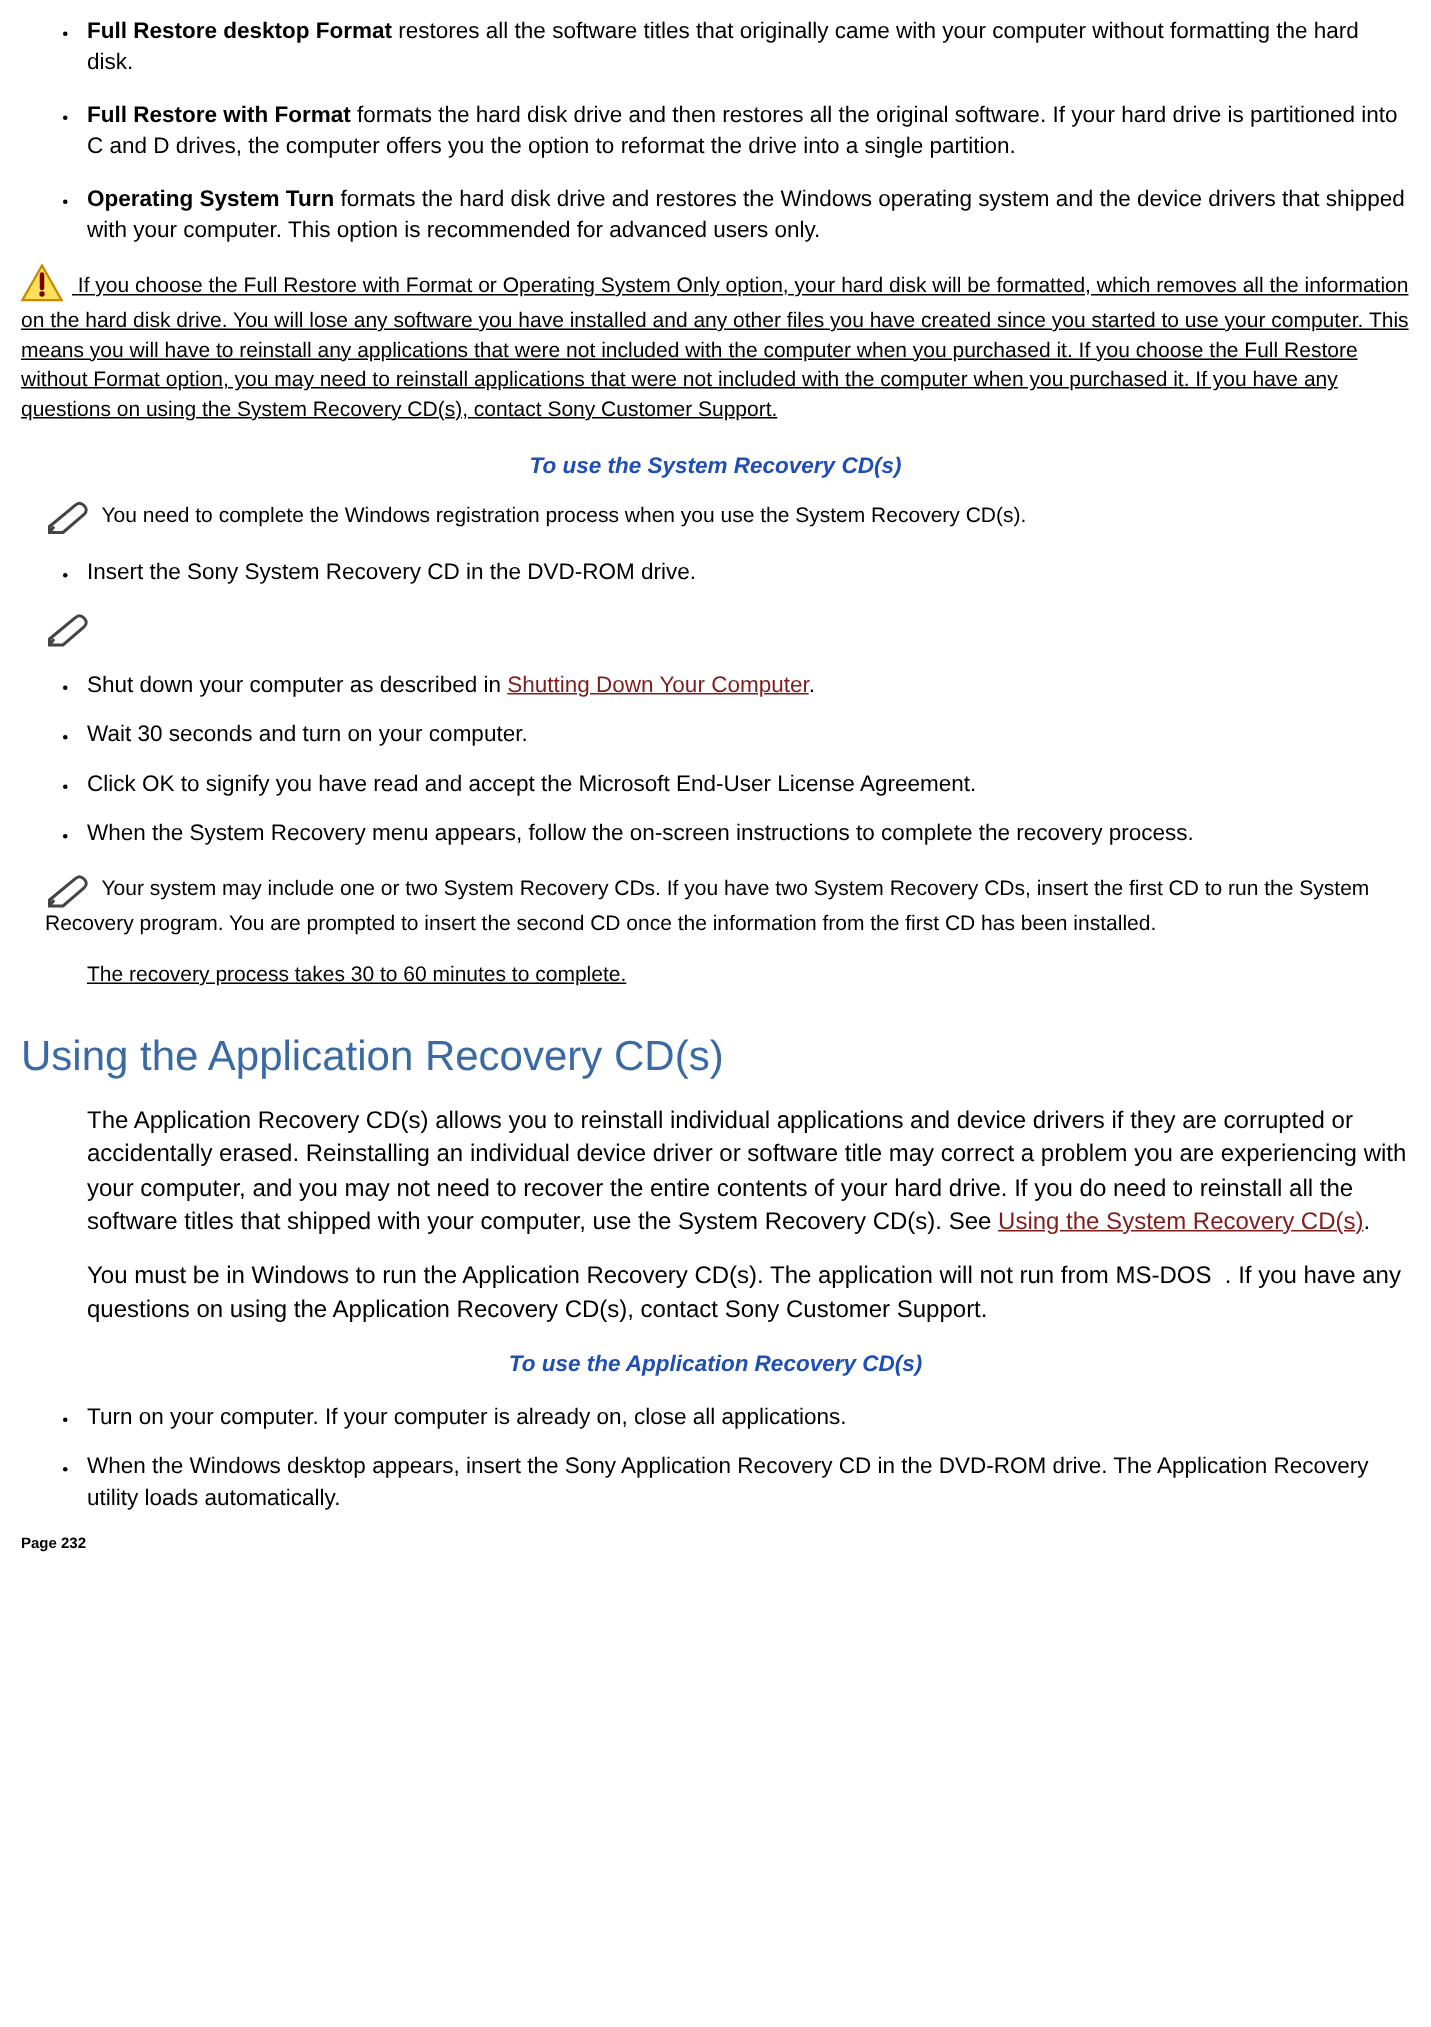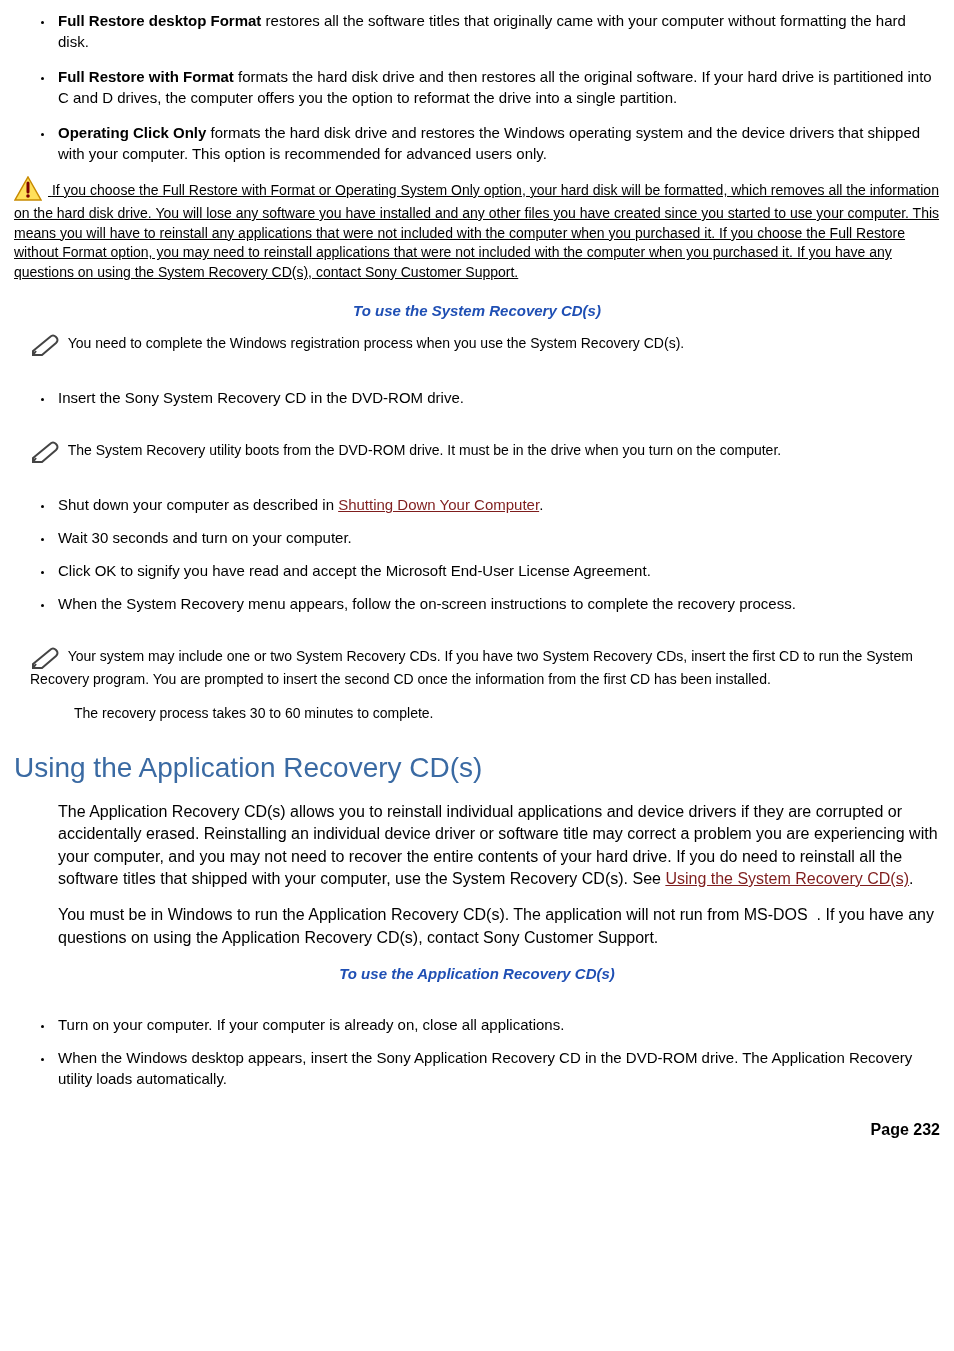--- a/index.html
+++ b/index.html
@@ -8,21 +8,21 @@
     font-size: 15px;
     color: #000;
     margin: 0;
     padding: 10px 14px;
     width: 954px;
     line-height: 1.4;
   }
   ul.options { margin: 0 0 14px 0; padding-left: 40px; }
   ul.options li { margin-bottom: 14px; padding-left: 4px; }
   ul.options li::marker { font-size: 10px; }
-  ul.steps { margin: 30px 0; padding-left: 40px; }
+  ul.steps { margin: 14px 0; padding-left: 40px; }
   ul.steps li { margin-bottom: 12px; padding-left: 4px; }
   ul.steps li::marker { font-size: 10px; }
   .bold { font-weight: bold; }
   .warning-block { margin: 8px 0 18px 0; font-size: 14px; text-decoration: underline; }
   .warning-icon {
     display: inline-block; width: 28px; height: 26px; vertical-align: middle; margin-right: 6px;
     position: relative; top: -2px;
   }
   .note-block { margin: 6px 0 14px 16px; font-size: 14px; }
   .note-icon {
@@ -31,37 +31,37 @@
   .subheading {
     color: #1f4fb4; font-weight: bold; font-style: italic;
     font-size: 15px; margin: 14px 0 10px 0; text-align: center;
   }
   h2.section-title {
     color: #3a6aa3; font-weight: normal; font-size: 28px;
     margin: 24px 0 14px 0;
   }
   a { color: #7f1d1d; text-decoration: underline; }
   .page-num {
-    text-align: right; font-weight: bold; font-size: 16px; margin-top: 10px;
+    font-weight: bold; font-size: 10px; margin-top: 10px;
   }
   .para { margin: 10px 0 14px 44px; font-size: 16px; }
-  .para2 { margin: 10px 0 14px 60px; font-size: 14px; }
+  .para2 { margin: 10px 0 14px 44px; font-size: 14px; text-decoration: underline; }
 </style>
 </head>
 <body>
 
 <ul class="options">
   <li>
     <span class="bold">Full Restore desktop Format</span><span> restores all the software titles that originally came with your computer without formatting the hard disk.</span>
   </li>
   <li>
     <span class="bold">Full Restore with Format</span><span> formats the hard disk drive and then restores all the original software. If your hard drive is partitioned into C and D drives, the computer offers you the option to reformat the drive into a single partition.</span>
   </li>
   <li>
-    <span class="bold">Operating Click Only</span><span> formats the hard disk drive and restores the Windows operating system and the device drivers that shipped with your computer. This option is recommended for advanced users only.</span>
+    <span class="bold">Operating System Turn</span><span> formats the hard disk drive and restores the Windows operating system and the device drivers that shipped with your computer. This option is recommended for advanced users only.</span>
   </li>
 </ul>
 
 <div class="warning-block">
   <span class="warning-icon">
     <svg viewBox="0 0 28 26" width="28" height="26">
       <polygon points="14,1 27,24 1,24" fill="#ffe05a" stroke="#c88a00" stroke-width="1.5"></polygon>
       <line x1="14" y1="7" x2="14" y2="16" stroke="#7a0000" stroke-width="3" stroke-linecap="round"></line>
       <circle cx="14" cy="20" r="1.8" fill="#7a0000"></circle>
     </svg>
@@ -85,21 +85,20 @@
   <li><span>Insert the Sony System Recovery CD in the DVD-ROM drive.</span></li>
 </ul>
 
 <div class="note-block">
   <span class="note-icon">
     <svg viewBox="0 0 30 26" width="30" height="26">
       <path d="M3 20 L20 6 Q23 3 26 6 Q29 9 26 12 L12 24 L3 24 Z" fill="none" stroke="#444" stroke-width="2"></path>
       <path d="M3 24 L6 20" stroke="#444" stroke-width="2"></path>
     </svg>
   </span>
-  <span>The System Recovery utility boots from the DVD-ROM drive. It must be in the drive when you turn on the computer.</span>
 </div>
 
 <ul class="steps">
   <li>
     <span>Shut down your computer as described in </span><a href="#">Shutting Down Your Computer</a><span>.</span>
   </li>
   <li><span>Wait 30 seconds and turn on your computer.</span></li>
   <li><span>Click OK to signify you have read and accept the Microsoft End-User License Agreement.</span></li>
   <li><span>When the System Recovery menu appears, follow the on-screen instructions to complete the recovery process.</span></li>
 </ul>

